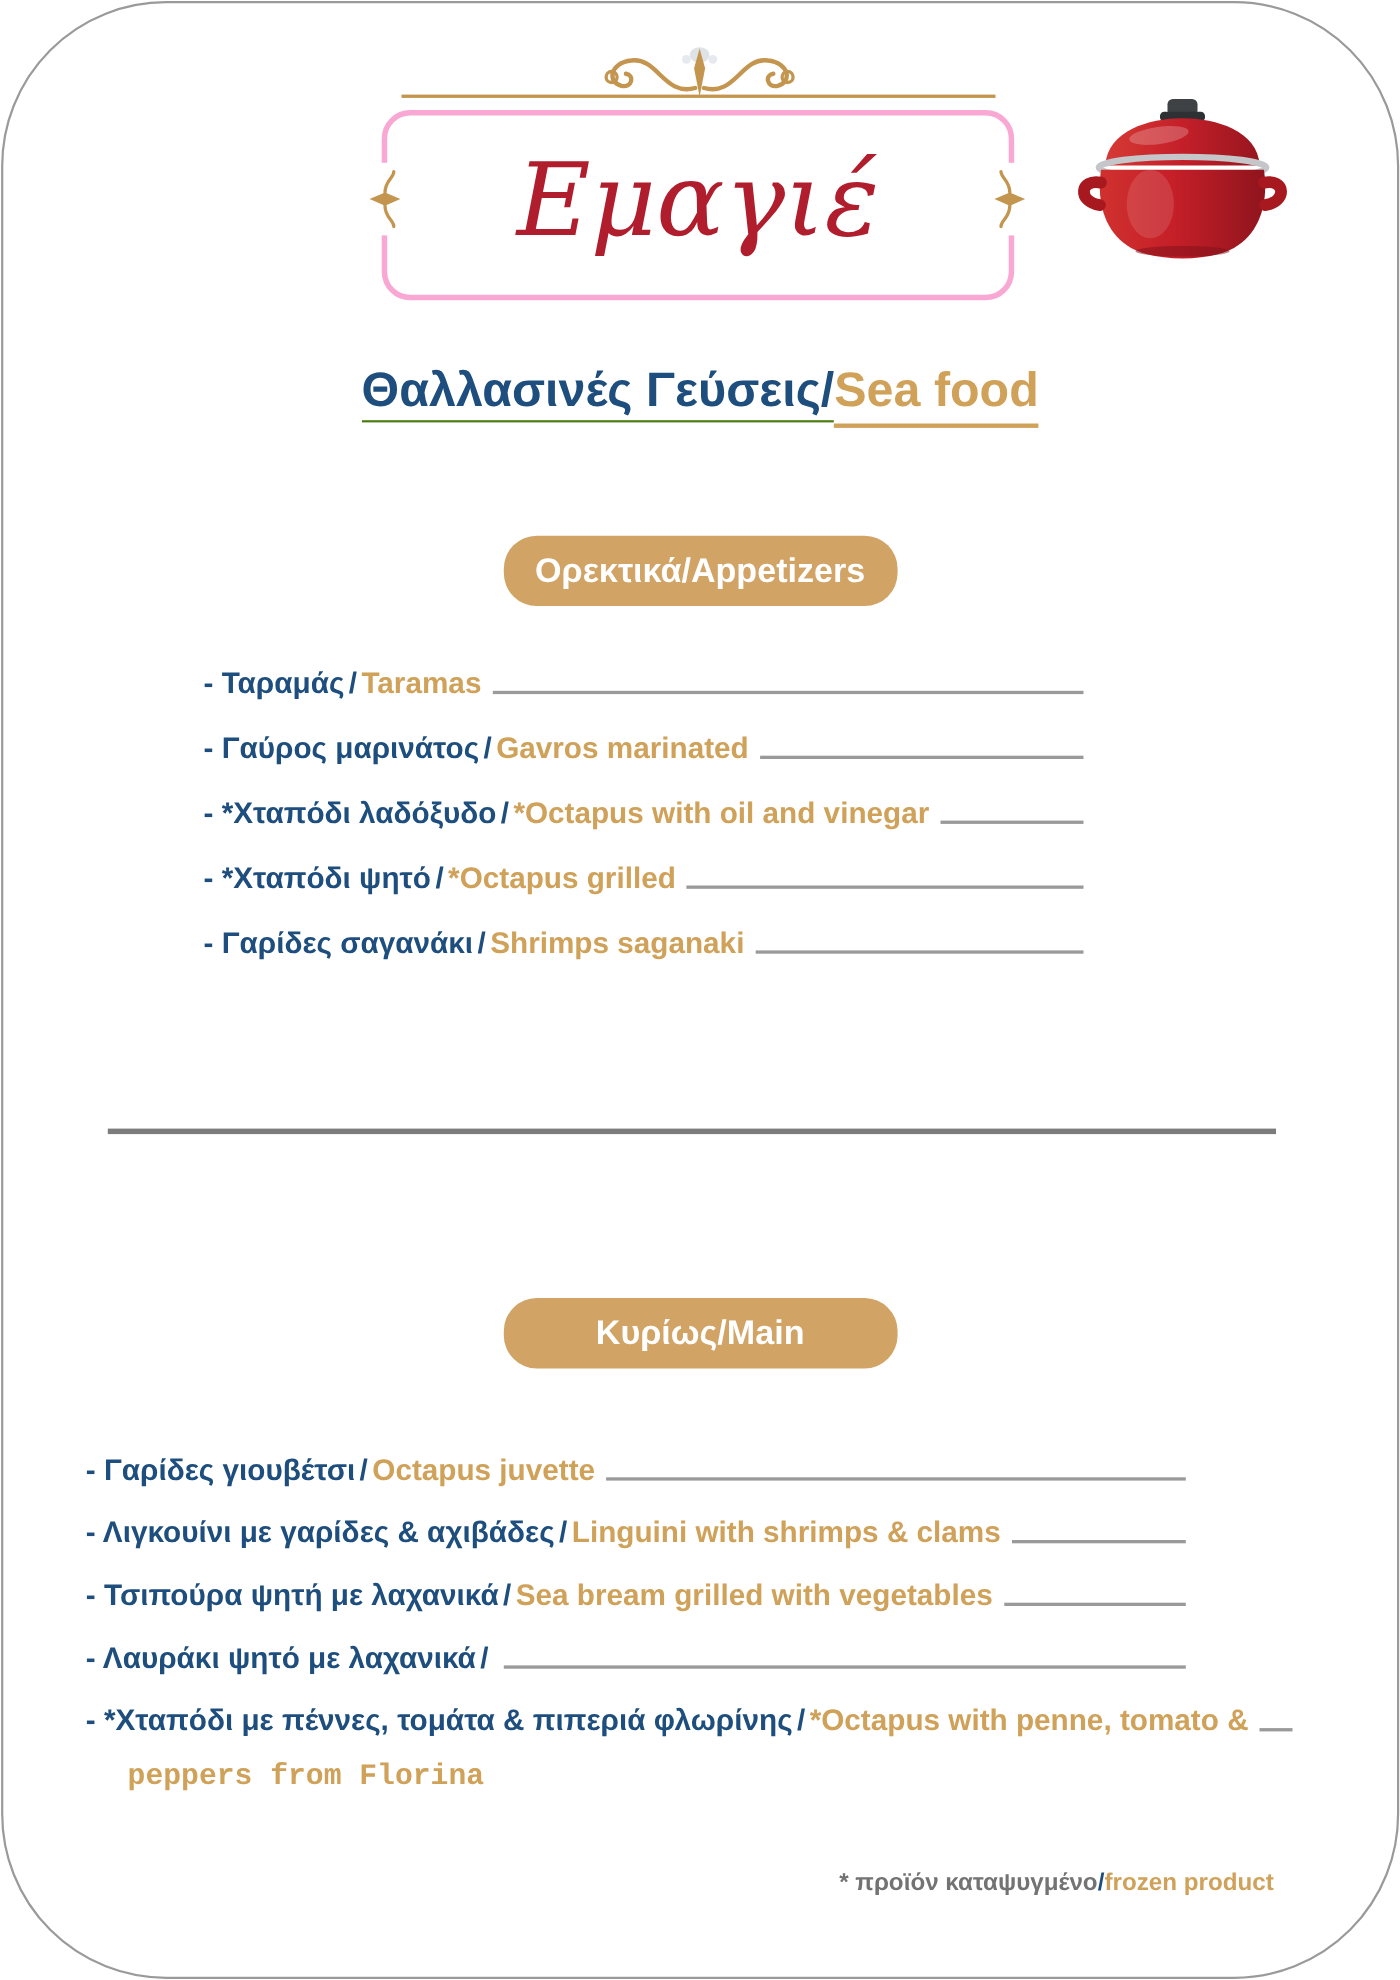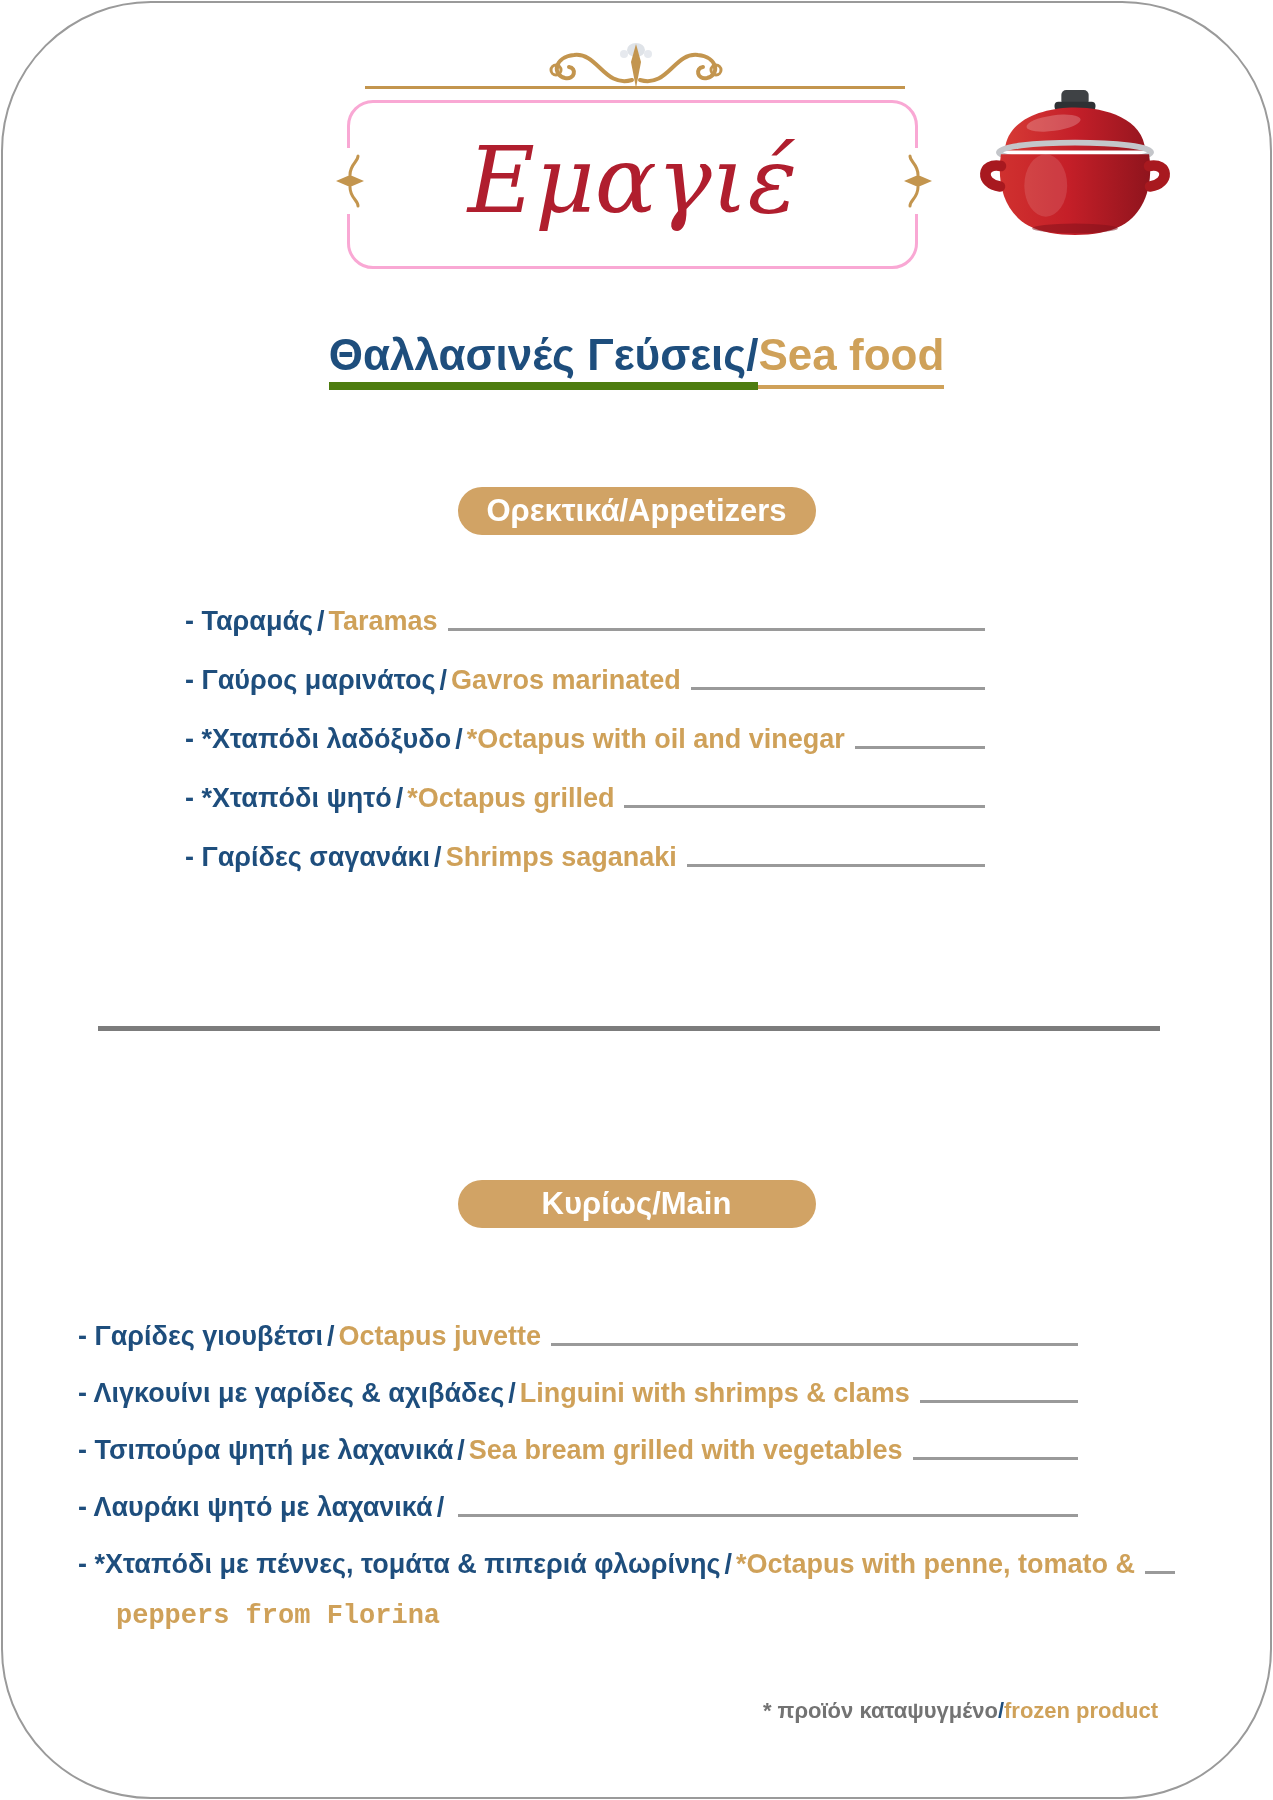--- a/index.html
+++ b/index.html
@@ -19,21 +19,21 @@
   
   .gold-topline{
     position:absolute;left:365px;top:86px;width:540px;height:3px;
     background:#c3954e;
   }
   .flourish{
     position:absolute;left:486px;top:38px;width:300px;height:60px;
   }
   .logo-frame{
     position:absolute;left:347px;top:100px;width:565px;height:163px;
-    border:3px solid #f9a8d4;border-radius:26px;
+    border:5px solid #f9a8d4;border-radius:26px;
     display:flex;align-items:center;justify-content:center;
     background:#ffffff;
   }
   .brand-script{
     font-family:"DejaVu Serif", serif;
     font-style:italic;
     font-size:92px;
     color:#b01e2e;
     line-height:1;
     padding-bottom:8px;
@@ -45,26 +45,26 @@
   .side-ornament.left{left:330px;}
   .side-ornament.right{left:898px;}
   .pot-wrap{position:absolute;left:976px;top:88px;width:198px;height:156px;}
   
   .main-title{
     position:absolute;left:0;top:330px;width:1273px;
     text-align:center;
     font-size:44px;font-weight:bold;line-height:1.15;
     letter-spacing:0px;
   }
-  .main-title .g{color:#1e4e7d;border-bottom:8px solid #4d7c0f;padding-bottom:3px;}
+  .main-title .g{color:#1e4e7d;border-bottom:2px solid #4d7c0f;padding-bottom:3px;}
   .main-title .e{color:#cfa159;border-bottom:4px solid #cfa159;padding-bottom:6px;}
   
   .section-btn{
     position:absolute;left:50%;transform:translateX(-50%);
-    width:358px;height:48px;
+    width:358px;height:64px;
     background:#d1a365;border-radius:30px;
     display:flex;align-items:center;justify-content:center;
     color:#ffffff;font-size:31px;font-weight:bold;
   }
   .btn-appetizers{top:487px;}
   .btn-main{top:1180px;}
   
   .items{position:absolute;}
   .items-appetizers{left:185px;top:601px;width:800px;}
   .items-main{left:78px;top:1316px;width:1000px;}

